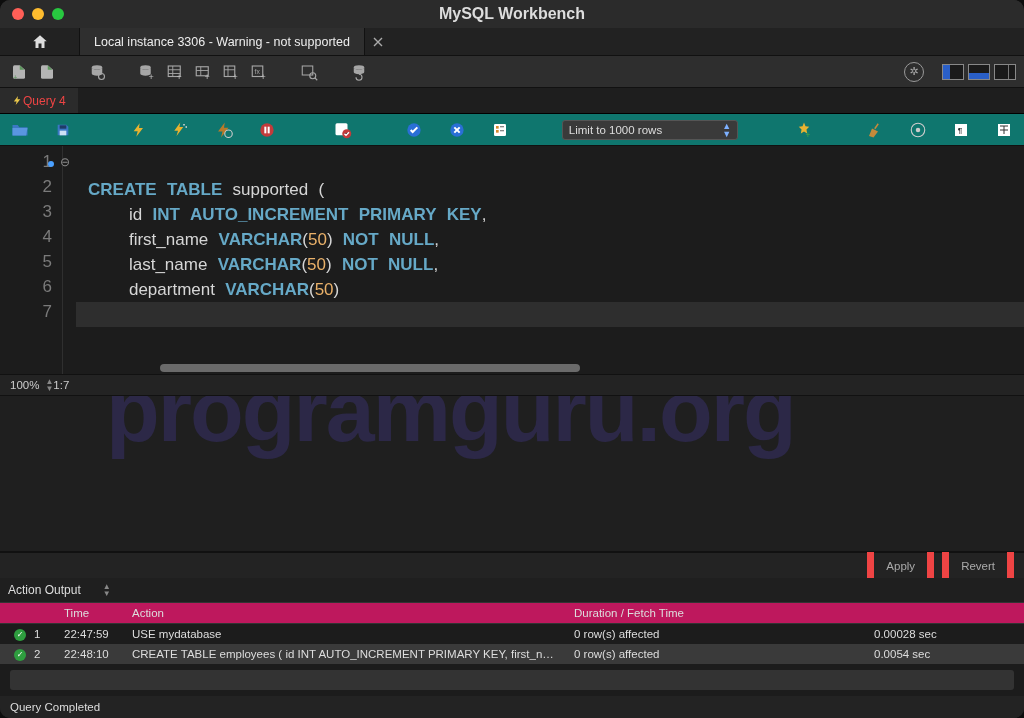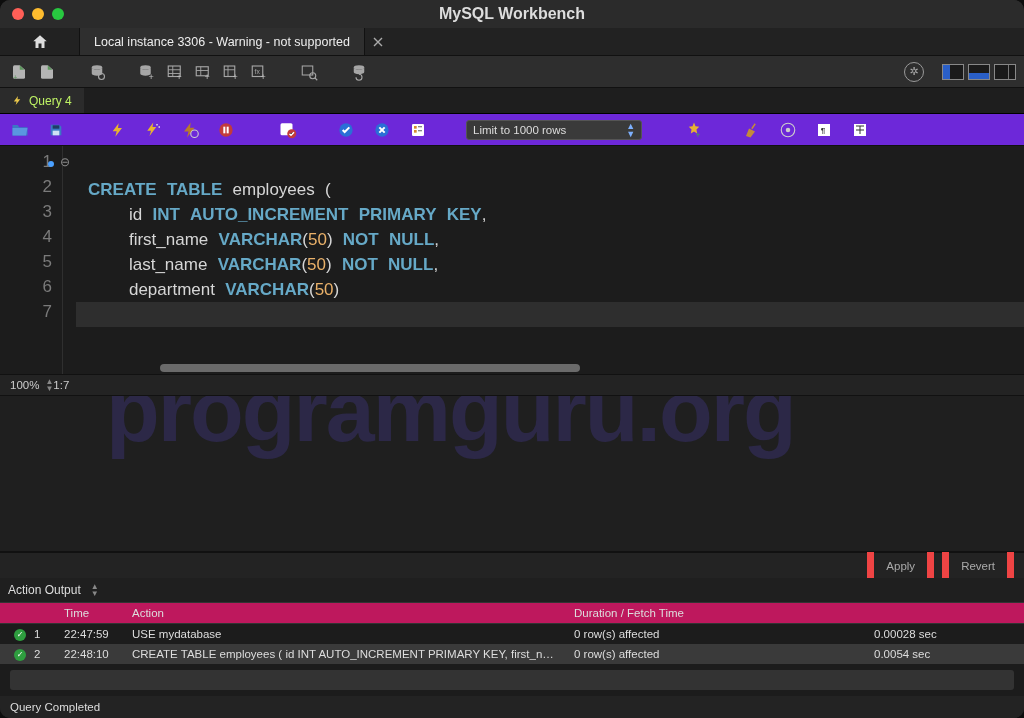--- a/index.html
+++ b/index.html
@@ -30,25 +30,25 @@
 .panel-btns { margin-left: auto; display:flex; gap:4px; align-items:center; }
 .panel-btn { width: 22px; height: 16px; border: 1px solid #888; display:flex; cursor:pointer; }
 .panel-btn .a { background:#2a5fc7; } .panel-btn .b { background:#1a1a1a; }
 .panel-btn.left .a{width:35%} .panel-btn.left .b{flex:1}
 .panel-btn.bottom{flex-direction:column}.panel-btn.bottom .b{flex:1}.panel-btn.bottom .a{height:40%}
 .panel-btn.right .b{flex:1}.panel-btn.right .a{width:35%}
 .gear-circle{width:20px;height:20px;border-radius:50%;border:1.5px solid #999;display:flex;align-items:center;justify-content:center;font-size:11px;color:#aaa}
 
 
 .qtab-row { height: 26px; background: #1e1e1e; display: flex; align-items: stretch; border-bottom: 1px solid #000; }
-.qtab { display: flex; align-items: center; gap: 6px; padding: 0 12px; background: #2b2b2b; font-size: 12px; color: #bef264; }
+.qtab { display: flex; align-items: center; padding: 0 12px; background: #2b2b2b; font-size: 12px; color: #ef4444; }
 .qtab svg { width:11px; height:11px; }
 
 
-.qtoolbar { height: 32px; background: #6d28d9; display: flex; align-items: center; padding: 0 10px; gap: 16px; border-bottom: 1px solid #111; }
+.qtoolbar { height: 32px; background: #0f766e; display: flex; align-items: center; padding: 0 10px; gap: 16px; border-bottom: 1px solid #111; justify-content: space-between; }
 .qt-icon { width: 20px; height: 20px; display:flex; align-items:center; justify-content:center; cursor:pointer; }
 .limit-select { background: #3a3a3a; color: #ddd; border: 1px solid #555; border-radius: 3px; font-size: 11.5px; padding: 2px 6px; height: 20px; display:flex; align-items:center; gap:60px; }
 .limit-select .arrows{color:#7db0ff;font-size:9px;line-height:8px}
 
 
 .editor-area { height: 228px; background: #1c1c1c; display: flex; position: relative; }
 .gutter { width: 62px; background: #1c1c1c; text-align: right; padding-top: 6px; font-family: "SFMono-Regular", Menlo, Consolas, monospace; font-size: 17px; color: #7a7a7a; }
 .gutter .ln { height: 25px; padding-right: 10px; position:relative; }
 .gutter .dot::before{content:"";position:absolute;left:48px;top:9px;width:6px;height:6px;background:#4aa0ff;border-radius:50%}
 .gutter .fold::after{content:"⊖";position:absolute;left:60px;top:3px;color:#888;font-size:12px}
@@ -68,21 +68,21 @@
 
 
 .mid-area { flex: 1; background: #1f1f1f; position: relative; border-bottom: 1px solid #111; overflow:hidden; }
 .watermark { position: absolute; left: 80px; right: 20px; top: -36px; font-size: 88px; font-weight: 800; letter-spacing: -2px; color: rgba(60, 50, 120, 0.45); user-select: none; pointer-events: none; margin-left: 26px; }
 
 
 .apply-row { height: 26px; background: #232323; display: flex; align-items: center; justify-content: flex-end; padding-right: 10px; gap: 8px; border-top:1px solid #111; }
 .btn-ghost { border: 7px solid #ef4444; background: transparent; color: #aaa; font-size: 11.5px; padding: 12px 12px; border-radius: 3px; cursor: pointer; }
 
 
-.ao-header { height: 24px; background: #1f1f1f; display: flex; align-items: center; padding: 0 8px; font-size: 12px; color: #ddd; gap:10px; }
+.ao-header { height: 24px; background: #1f1f1f; display: flex; align-items: center; padding: 0 8px; font-size: 12px; color: #ddd; gap:22px; }
 .ao-header .arrows2{font-size:8px;line-height:7px;color:#888}
 .ao-table { background: #1c1c1c; }
 .ao-head-row { display: flex; height: 22px; align-items: center; font-size: 11.5px; color: #ddd; background: #be185d; border-top:1px solid #333; border-bottom:1px solid #333; }
 .ao-row { display: flex; height: 20px; align-items: center; font-size: 11.5px; color: #ddd; }
 .ao-row.sel { background: #3a3a3a; }
 .c-st{width:34px;padding-left:14px}
 .c-no{width:30px}
 .c-time{width:68px}
 .c-act{width:442px; white-space:nowrap; overflow:hidden; text-overflow:ellipsis}
 .c-resp{width:300px}
@@ -346,21 +346,21 @@
       <div class="ln dot fold">1</div>
         <div class="ln">2</div>
         <div class="ln">3</div>
         <div class="ln">4</div>
         <div class="ln">5</div>
         <div class="ln">6</div>
         <div class="ln">7</div>
     </div>
     <div class="fold-bar"></div>
     <div class="code">
-<div class="cursor-line"></div><span class="kw">CREATE</span> <span class="kw">TABLE</span> <span class="id">employees</span> <span>(</span>
+<div class="cursor-line"></div><span class="kw">CREATE</span> <span class="kw">TABLE</span> <span class="id">supported</span> <span>(</span>
     <span class="id">id</span> <span class="ty">INT</span> <span class="kw">AUTO_INCREMENT</span> <span class="kw">PRIMARY</span> <span class="kw">KEY</span><span>,</span>
     <span class="id">first_name</span> <span class="ty">VARCHAR</span><span>(</span><span class="num">50</span><span>)</span> <span class="kw">NOT</span> <span class="kw">NULL</span><span>,</span>
     <span class="id">last_name</span> <span class="ty">VARCHAR</span><span>(</span><span class="num">50</span><span>)</span> <span class="kw">NOT</span> <span class="kw">NULL</span><span>,</span>
     <span class="id">department</span> <span class="ty">VARCHAR</span><span>(</span><span class="num">50</span><span>)</span>
 <span>);</span>
 <div class="hscroll"></div></div>
   </div>
 
   <div class="edit-status">
     <div class="zoom">

